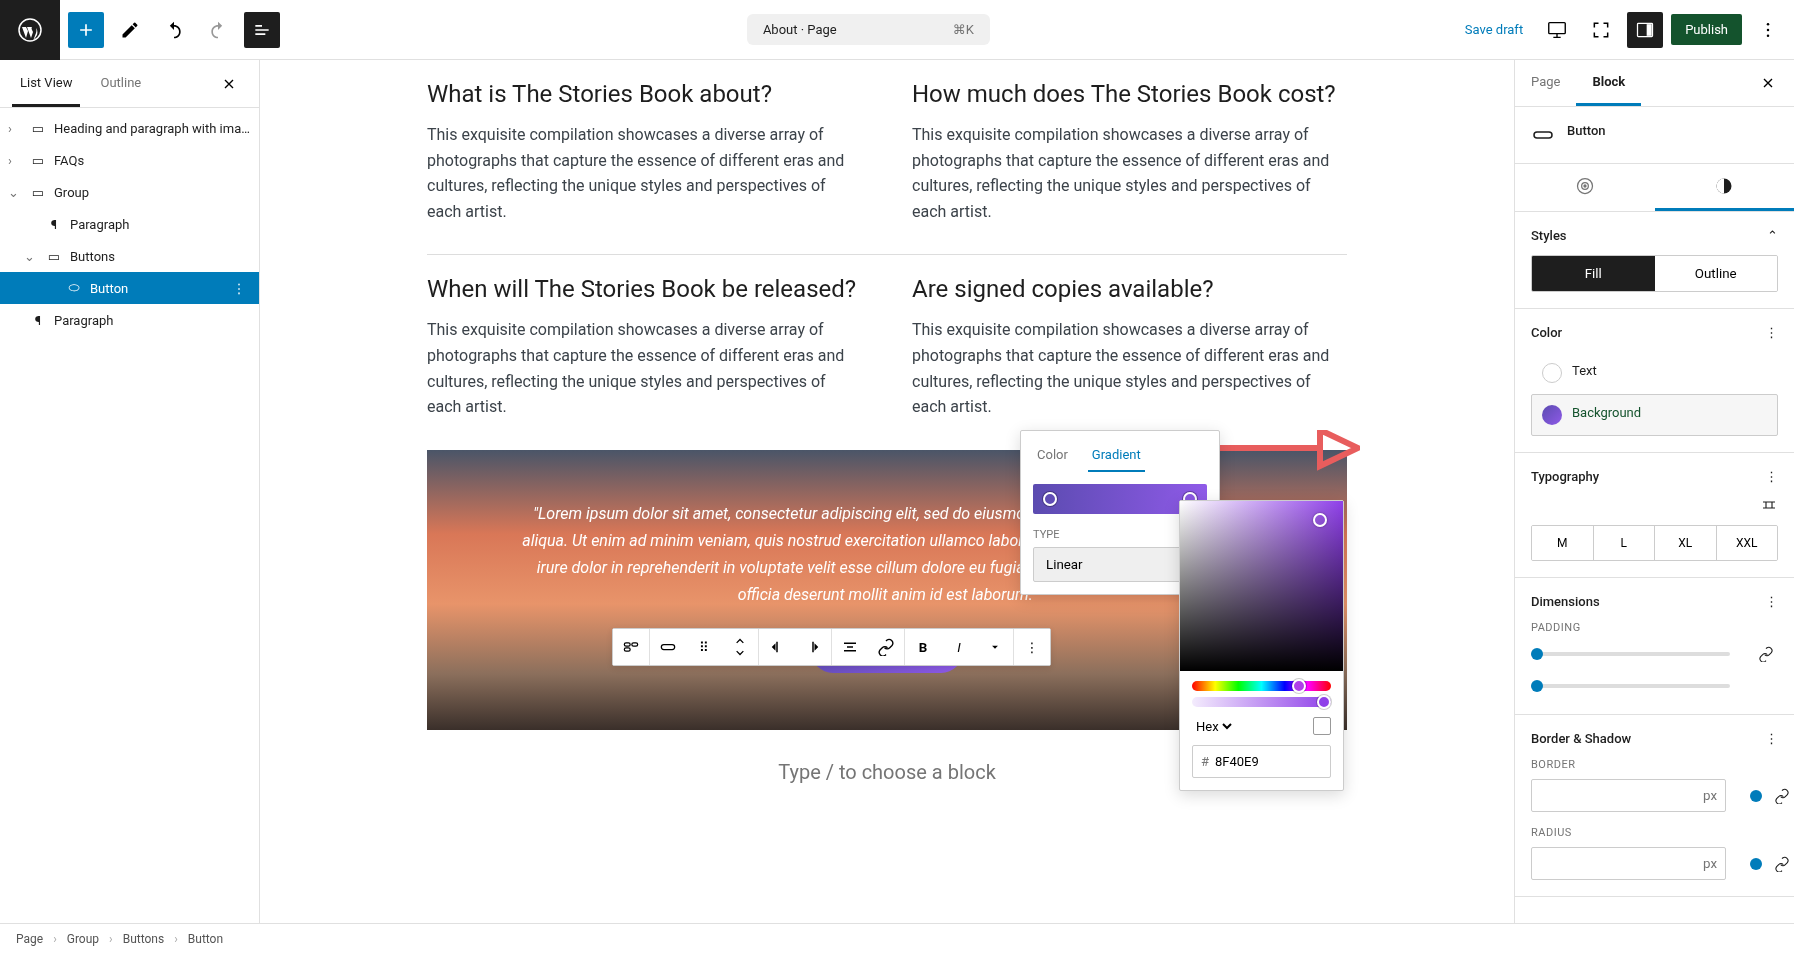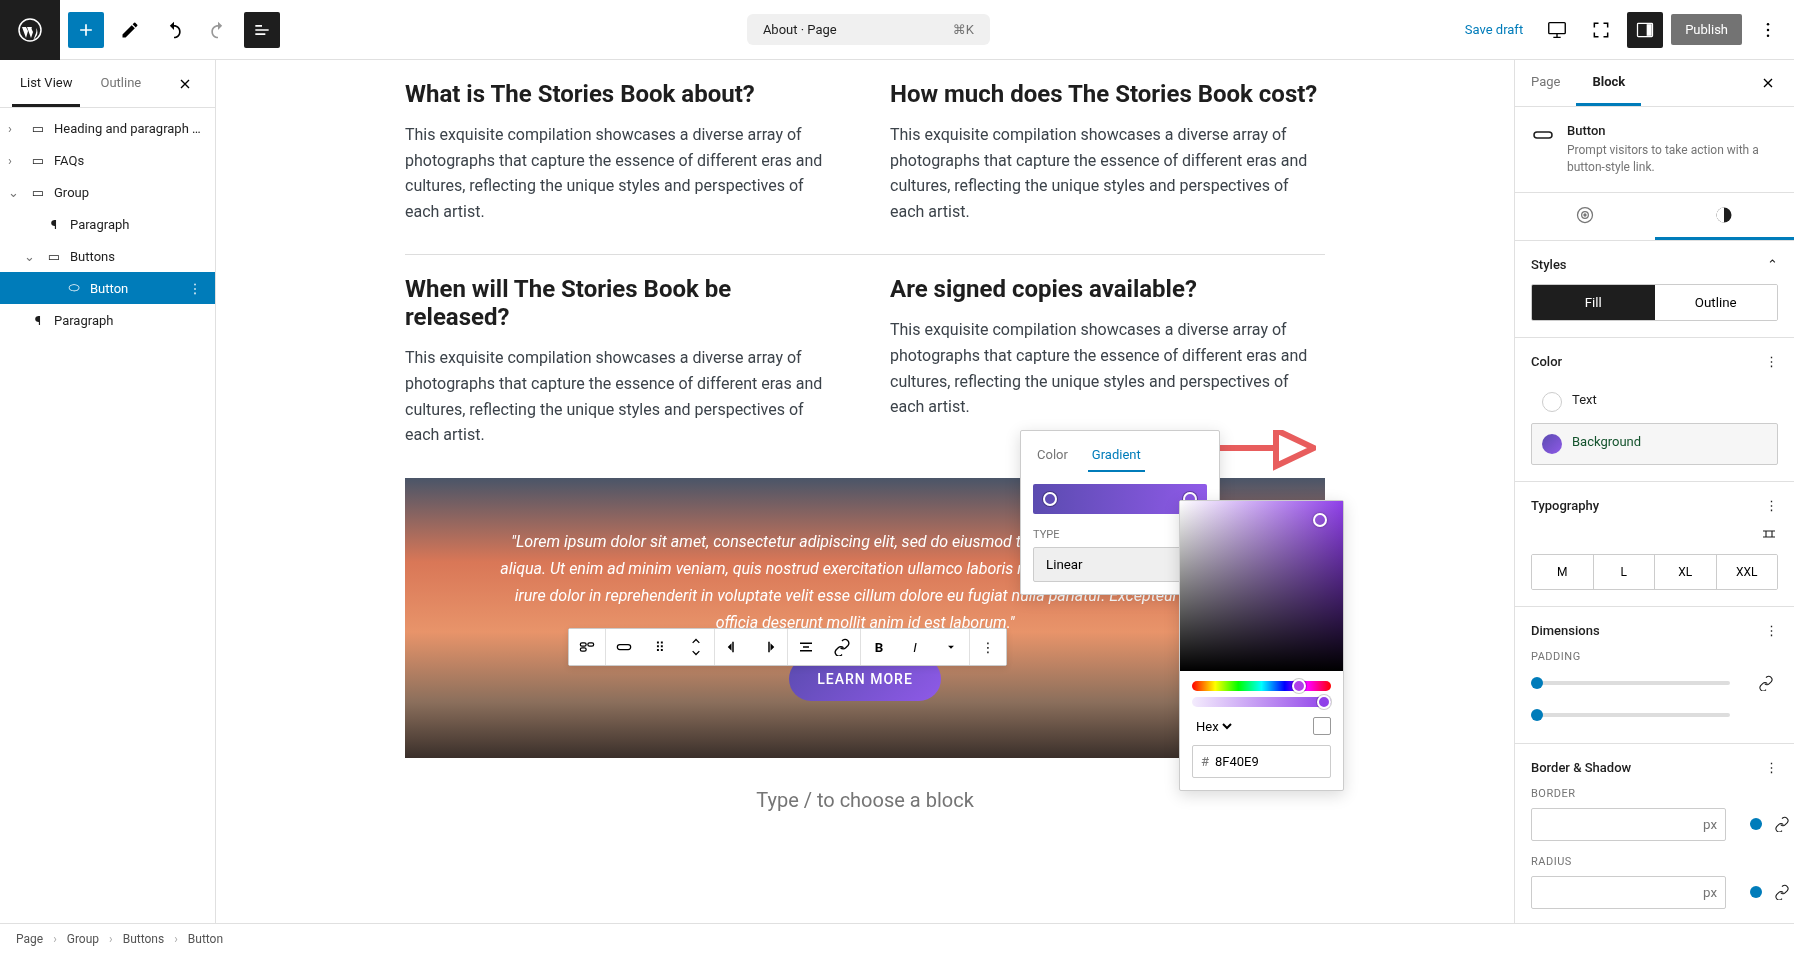--- a/index.html
+++ b/index.html
@@ -8,43 +8,43 @@
 .wp-logo{width:60px;height:60px;background:#1e1e1e;display:flex;align-items:center;justify-content:center;margin-left:-8px}
 .wp-logo svg{fill:#fff}
 .icon-btn{width:36px;height:36px;border:none;background:transparent;display:flex;align-items:center;justify-content:center;cursor:pointer;border-radius:2px}
 .icon-btn.primary{background:#007cba;color:#fff}
 .icon-btn.dark{background:#1e1e1e;color:#fff}
 .topbar-center{flex:1;display:flex;justify-content:center}
 .page-label{background:#f0f0f0;padding:8px 16px;border-radius:6px;display:flex;align-items:center;gap:116px;font-size:13px}
 .page-label .kbd{color:#757575}
 .topbar-right{display:flex;align-items:center;gap:8px}
 .link-btn{background:none;border:none;color:#007cba;cursor:pointer;font-size:13px;padding:8px}
-.publish-btn{background:#737373;color:#fff;border:none;padding:8px 14px;border-radius:2px;cursor:pointer;font-size:13px}
+.publish-btn{background:#14532d;color:#fff;border:none;padding:8px 14px;border-radius:2px;cursor:pointer;font-size:13px}
 .main{display:flex;height:calc(100vh - 90px)}
-.sidebar-left{width:216px;border-right:1px solid #e0e0e0;display:flex;flex-direction:column}
+.sidebar-left{width:260px;border-right:1px solid #e0e0e0;display:flex;flex-direction:column}
 .sl-tabs{display:flex;align-items:center;border-bottom:1px solid #e0e0e0;padding:0 12px;height:48px}
 .sl-tab{padding:14px 8px;border:none;background:none;cursor:pointer;font-size:13px;color:#757575;border-bottom:3px solid transparent;margin-right:12px}
 .sl-tab.active{color:#1e1e1e;border-bottom-color:#1e1e1e}
 .sl-close{margin-left:auto}
 .tree{padding:4px 0;overflow-y:auto}
 .tree-row{display:flex;align-items:center;height:32px;padding:0 8px;gap:6px;cursor:pointer}
 .tree-row.selected{background:#007cba;color:#fff}
 .tree-row .chev{width:14px;display:inline-block;color:#757575}
 .tree-row.selected .chev{color:#fff}
 .tree-row .ticon{width:20px;display:flex;align-items:center;justify-content:center}
 .tree-row .label{flex:1;white-space:nowrap;overflow:hidden;text-overflow:ellipsis}
 .tree-row .opts{width:24px;height:24px;display:flex;align-items:center;justify-content:center;opacity:0}
 .tree-row.selected .opts{opacity:1}
 .indent1{padding-left:24px}
 .indent2{padding-left:44px}
 .canvas{flex:1;overflow:auto;background:#fff;position:relative}
 .content{max-width:1000px;margin:0 auto;padding:20px 40px 40px}
 .columns{display:flex;gap:50px;margin-bottom:30px}
 .col{flex:1}
-.col h3{font-size:24px;font-weight:700;margin-bottom:14px}
+.col h3{font-size:24px;font-weight:400;margin-bottom:14px}
 .col p{font-size:16px;line-height:1.6;color:#3c434a}
 .divider{border:none;border-top:1px solid #ddd;margin:20px 0}
 .cover{position:relative;background:linear-gradient(180deg,#4a5568 0%,#d97757 30%,#e8946a 55%,#8b6f5c 80%,#3a2f2a 100%);padding:50px 40px 30px;text-align:center;color:#fff;min-height:280px}
 .cover .quote{font-size:16px;line-height:1.7;max-width:740px;margin:0 auto 20px;font-style:italic}
 .learn-btn{display:inline-block;background:linear-gradient(135deg,#5b4bb0,#8f5ae8);color:#fff;padding:14px 28px;border-radius:30px;font-size:14px;letter-spacing:1px;font-weight:500;border:none}
 .block-toolbar{position:absolute;left:352px;top:568px;background:#fff;border:1px solid #ccc;border-radius:2px;display:flex;box-shadow:0 2px 6px rgba(0,0,0,0.1)}
 .bt-group{display:flex;border-right:1px solid #e0e0e0}
 .bt-group:last-child{border-right:none}
 .bt-btn{width:36px;height:36px;border:none;background:#fff;display:flex;align-items:center;justify-content:center;cursor:pointer}
 .placeholder-prompt{text-align:center;color:#757575;font-size:20px;padding:30px}
@@ -374,21 +374,20 @@
             <path d="M6 6l12 12M18 6L6 18" stroke="currentColor" stroke-width="2"></path>
           </svg>
         </button>
     </div>
     <div class="block-card">
       <div class="block-card-icon"><svg width="24" height="24" viewBox="0 0 24 24" fill="none" stroke="currentColor" stroke-width="1.5">
             <rect x="3" y="9" width="18" height="6" rx="3"></rect>
           </svg></div>
       <div>
         <div class="title">Button</div>
-        <div class="desc">Prompt visitors to take action with a button-style link.</div>
       </div>
     </div>
     <div class="style-tabs">
       <button class="style-tab">
           <svg width="20" height="20" viewBox="0 0 24 24" fill="currentColor">
             <path d="M12 8a4 4 0 100 8 4 4 0 000-8zm9 4a9 9 0 11-18 0 9 9 0 0118 0z" fill="none" stroke="currentColor" stroke-width="1.5"></path>
             <circle cx="12" cy="12" r="2"></circle>
           </svg>
         </button>
       <button class="style-tab active">

